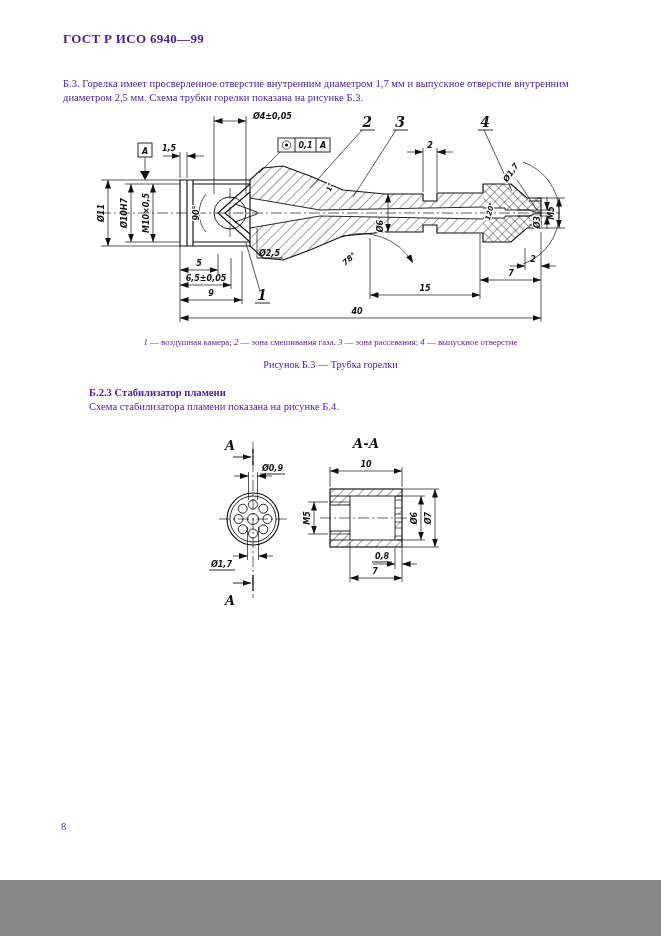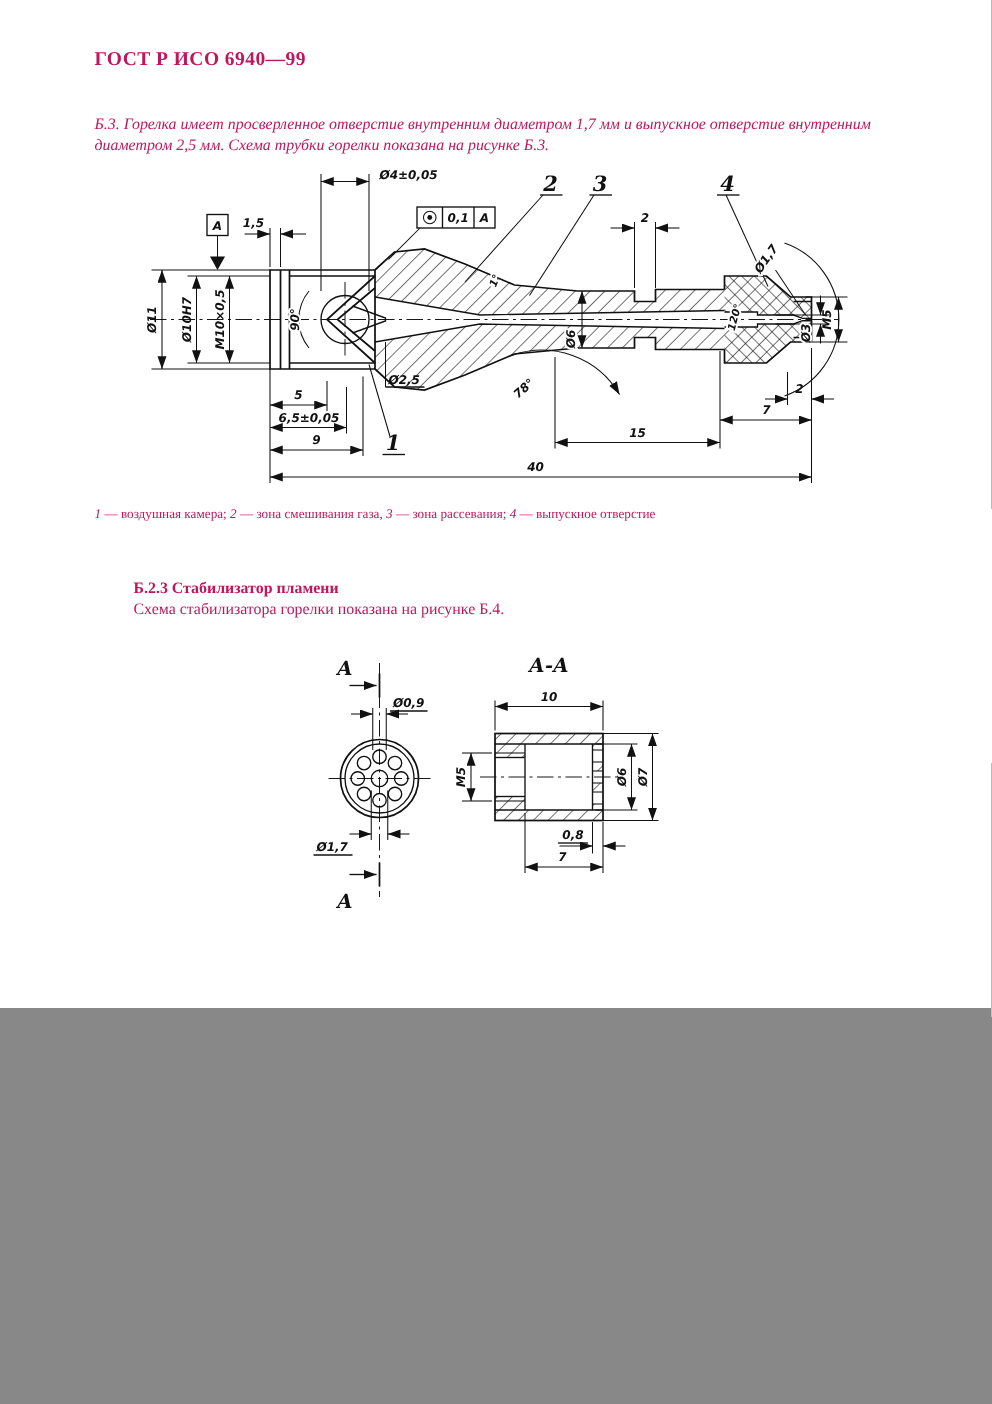--- a/index.html
+++ b/index.html
@@ -1,23 +1,23 @@
 <!DOCTYPE html>
 <html><head>
 <meta charset="utf-8">
 <style>
   html,body { margin:0; padding:0; background:#888; }
   .page {
-    position:relative; width:661px; height:672px; background:#ffffff;
-    font-family:"Liberation Serif", serif; color:#be185d; overflow:hidden;
+    position:relative; width:661px; height:880px; background:#ffffff;
+    font-family:"Liberation Serif", serif; color:#4c1d95; overflow:hidden;
   }
   .header { position:absolute; left:63px; top:31px; font-size:13px; font-weight:bold; letter-spacing:0.3px; }
   .bodytext { position:absolute; left:63px; top:66px; width:537px; font-size:10.6px; line-height:14.6px; }
-  .bodytext span { display:block;font-style:italic; }
-  .legend { position:absolute; left:63px; top:337px; width:535px; text-align:left; font-size:8.8px; }
+  .bodytext span { display:block; }
+  .legend { position:absolute; left:63px; top:337px; width:535px; text-align:center; font-size:8.8px; }
   .legend .it { font-style:italic; }
   .caption { position:absolute; left:63px; width:535px; text-align:center; font-size:10.2px; }
   .cap-b3 { top:359px; }
   .cap-b4 { top:621px; }
   .sec-head { position:absolute; left:89px; top:387px; font-size:10.6px; font-weight:bold;text-align:right; }
   .sec-body { position:absolute; left:89px; top:401px; font-size:10.6px; }
   .pagenum { position:absolute; left:61px; top:821px; font-size:10.5px; }
   svg { position:absolute; overflow:visible; }
   .fig1 { left:85px; top:106px; }
   .fig2 { left:175px; top:430px; }
@@ -254,23 +254,24 @@
     <g>
       <line class="thin" x1="95" y1="212" x2="456" y2="212" marker-start="url(#ar)" marker-end="url(#ar)"></line>
       <text class="dimtxt" x="272" y="208" text-anchor="middle">40</text>
     </g>
   </svg>
 
   <div class="legend">
     <span class="it">1</span><span> — воздушная камера; </span><span class="it">2</span><span> — зона смешивания газа, </span><span class="it">3</span><span> — зона рассевания; </span><span class="it">4</span><span> — выпускное отверстие</span>
   </div>
 
+  <div class="caption cap-b3">Рисунок Б.3 — Трубка горелки</div>
 
   <div class="sec-head">Б.2.3 Стабилизатор пламени</div>
-  <div class="sec-body">Схема стабилизатора горелки показана на рисунке Б.4.</div>
+  <div class="sec-body">Схема стабилизатора пламени показана на рисунке Б.4.</div>
 
   <svg class="fig2" width="290" height="185" viewBox="0 0 290 185">
 
     <g>
       <circle class="ol" cx="78" cy="89" r="26"></circle>
       <circle class="med" cx="78" cy="89" r="23"></circle>
       <circle class="med" cx="78" cy="89" r="5.5"></circle>
       <circle class="med" cx="78" cy="74.5" r="4.5"></circle>
       <circle class="med" cx="88.3" cy="78.7" r="4.5"></circle>
       <circle class="med" cx="92.5" cy="89" r="4.5"></circle>

